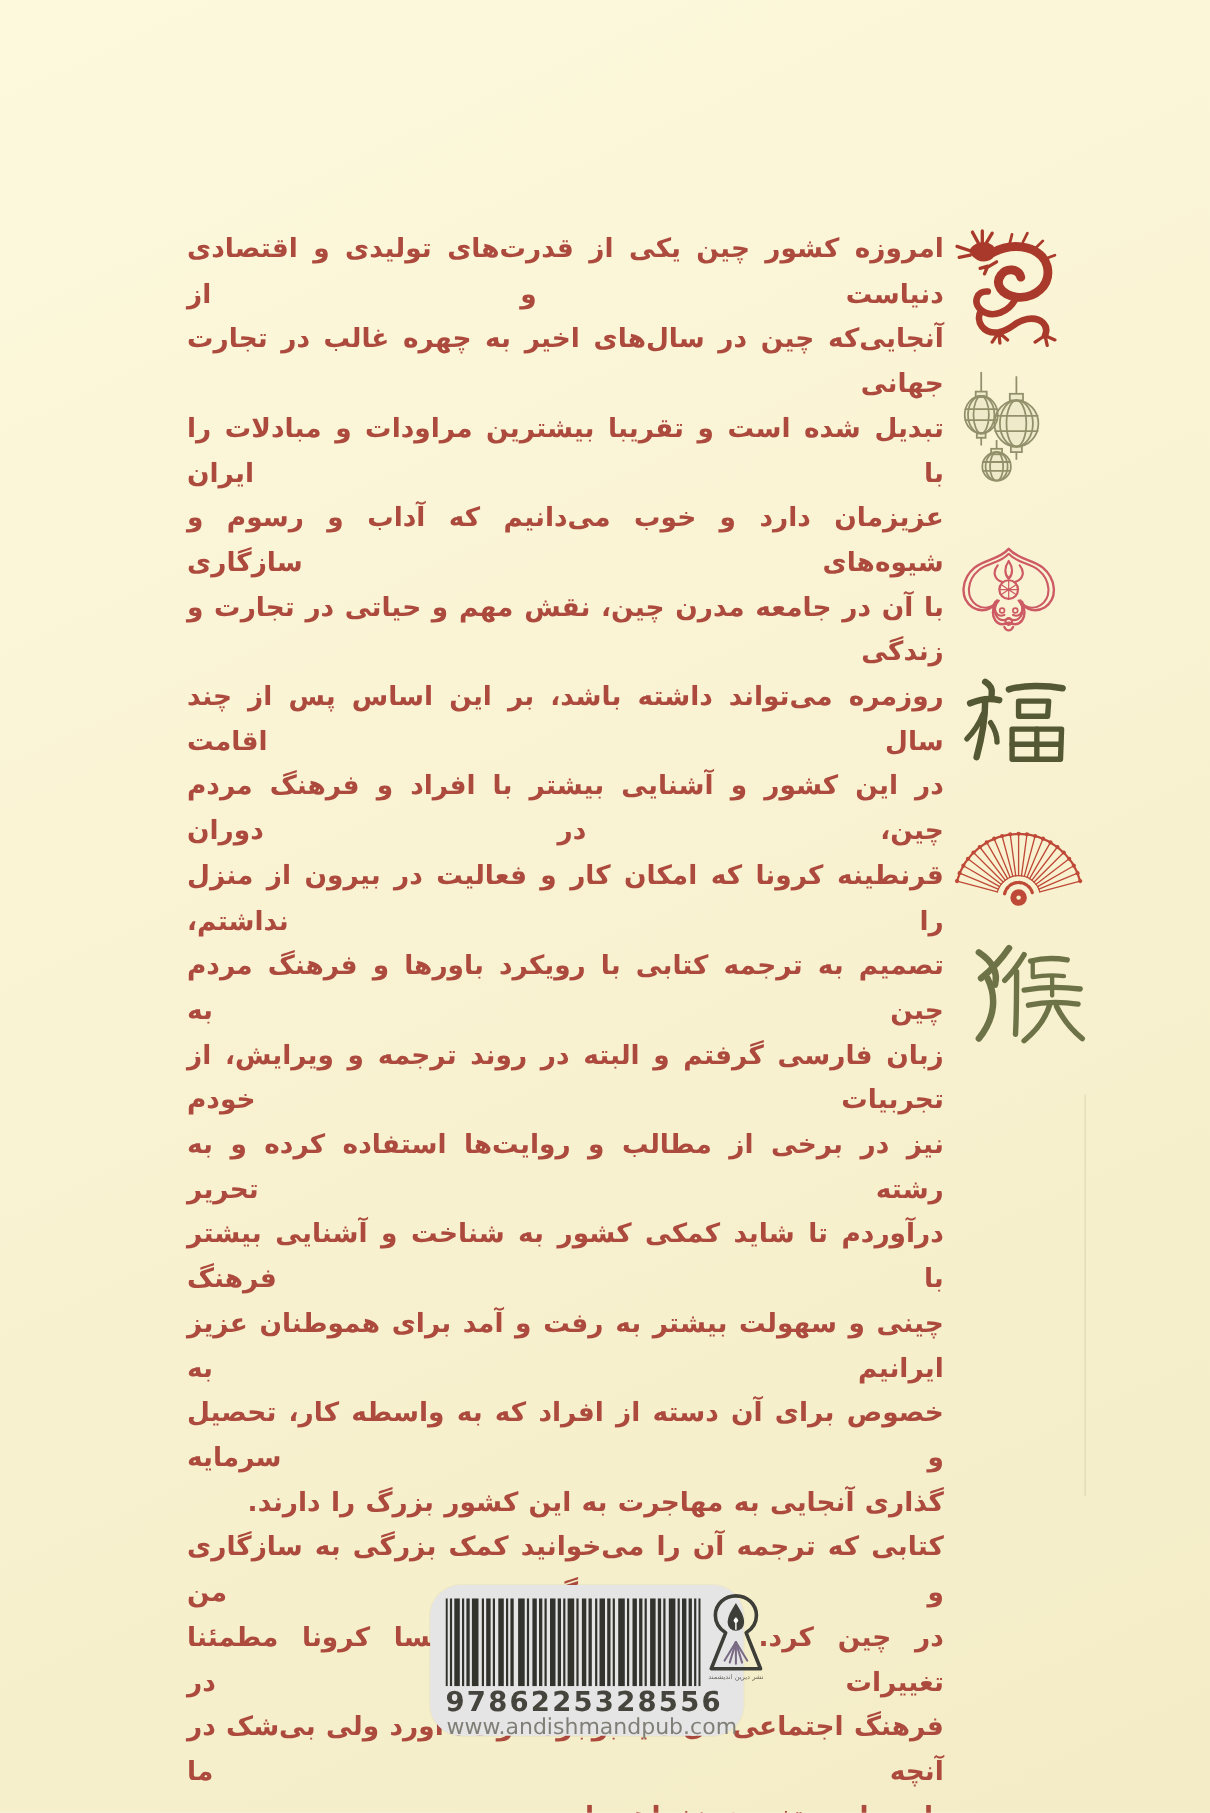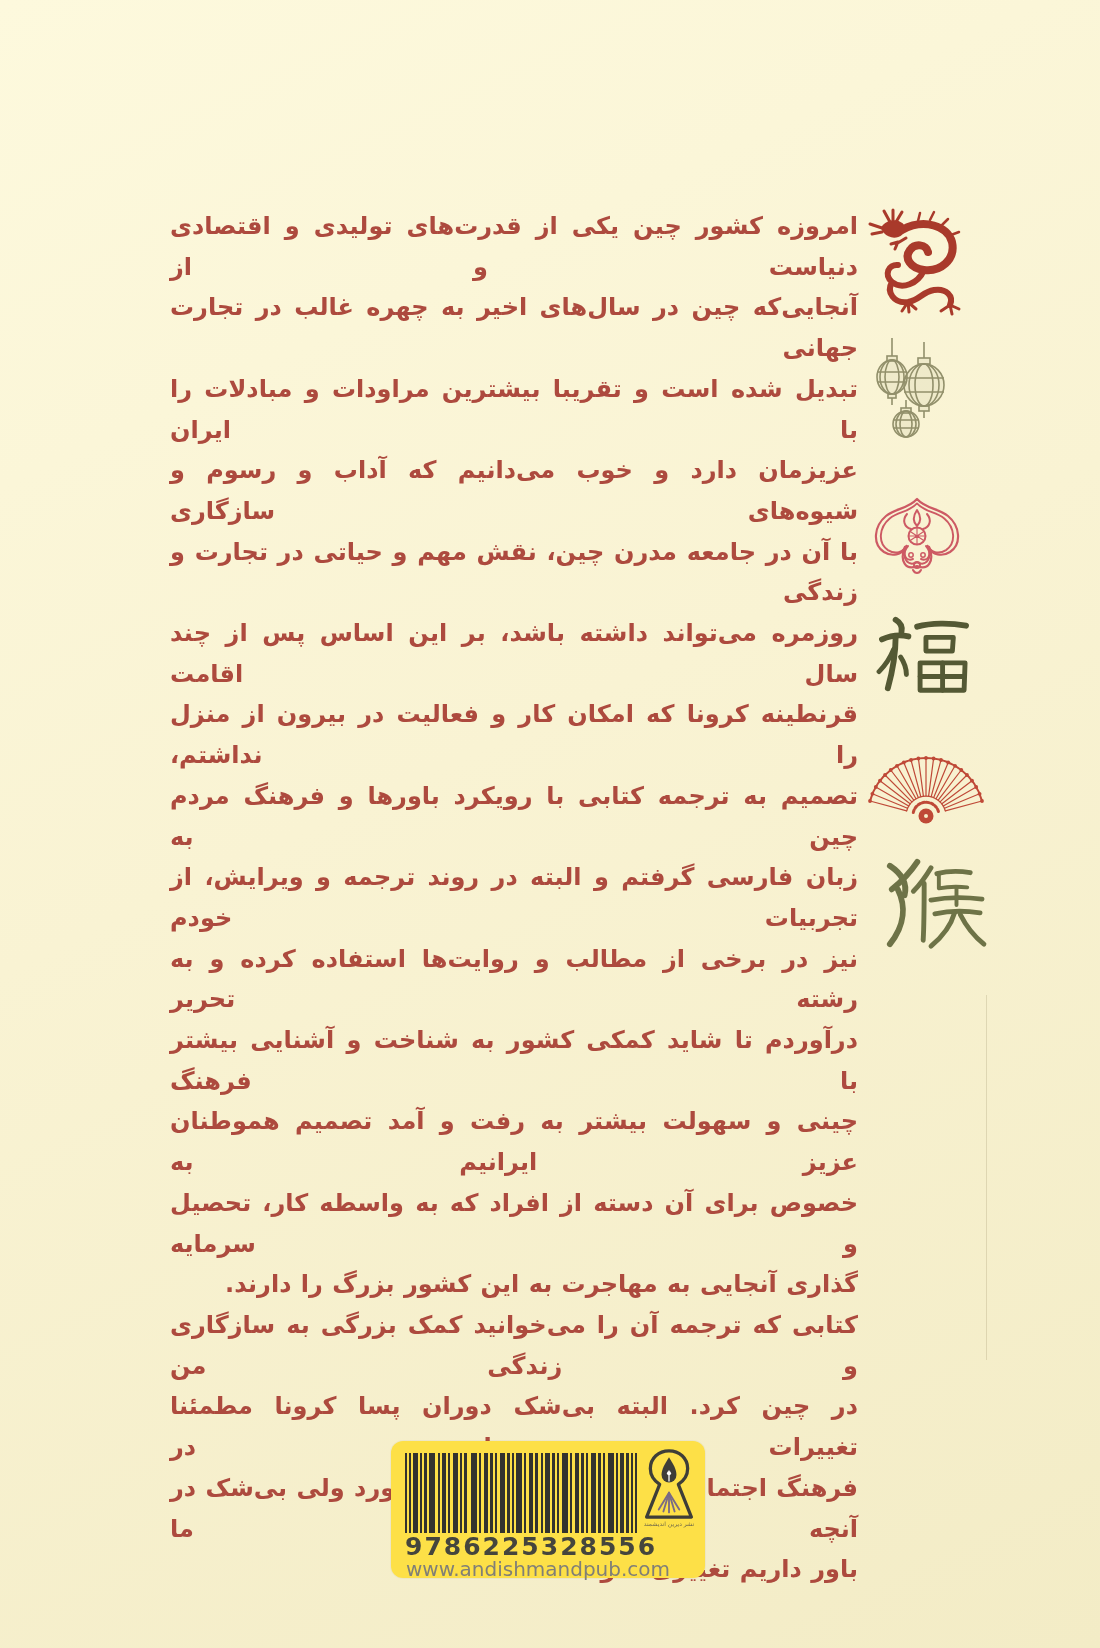--- a/index.html
+++ b/index.html
@@ -23,22 +23,22 @@
   
   .icon{position:absolute;}
   .ic-dragon {left:860px;top:208px;width:104px;height:122px;}
   .ic-lantern{left:858px;top:338px;width:94px; height:100px;}
   .ic-orn    {left:866px;top:496px;width:102px;height:82px;}
   .ic-fu     {left:876px;top:612px;width:96px; height:88px;}
   .ic-fan    {left:862px;top:742px;width:128px;height:88px;}
   .ic-monkey {left:876px;top:856px;width:112px;height:96px;}
   
   .label{
-    position:absolute;left:391px;top:1441px;width:314px;height:137px;
-    background:#fde047;border-radius:12px;
+    position:absolute;left:391px;top:1441px;width:285px;height:137px;
+    background:#e5e5e5;border-radius:28px;
     box-shadow:0 0 0 1px rgba(0,0,0,0.03);
   }
   .bars{position:absolute;left:14px;top:12px;width:232px;height:80px;}
   .logo{position:absolute;left:250px;top:7px;width:56px;height:84px;}
   .isbn{
     position:absolute;left:14px;top:91px;width:232px;text-align:center;
     font-size:25px;font-weight:600;letter-spacing:2px;color:#45453d;
     font-family:"DejaVu Sans",sans-serif;
   }
   .url{
@@ -53,26 +53,27 @@
 
   <div class="crease"></div>
 
   <div class="body-text">
       <div class="tline">امروزه کشور چین یکی از قدرت‌های تولیدی و اقتصادی دنیاست و از</div>
       <div class="tline">آنجایی‌که چین در سال‌های اخیر به چهره غالب در تجارت جهانی</div>
       <div class="tline">تبدیل شده است و تقریبا بیشترین مراودات و مبادلات را با ایران</div>
       <div class="tline">عزیزمان دارد و خوب می‌دانیم که آداب و رسوم و شیوه‌های سازگاری</div>
       <div class="tline">با آن در جامعه مدرن چین، نقش مهم و حیاتی در تجارت و زندگی</div>
       <div class="tline">روزمره می‌تواند داشته باشد، بر این اساس پس از چند سال اقامت</div>
+      <div class="tline">در این کشور و آشنایی بیشتر با افراد و فرهنگ مردم چین، در دوران</div>
       <div class="tline">قرنطینه کرونا که امکان کار و فعالیت در بیرون از منزل را نداشتم،</div>
       <div class="tline">تصمیم به ترجمه کتابی با رویکرد باورها و فرهنگ مردم چین به</div>
       <div class="tline">زبان فارسی گرفتم و البته در روند ترجمه و ویرایش، از تجربیات خودم</div>
       <div class="tline">نیز در برخی از مطالب و روایت‌ها استفاده کرده و به رشته تحریر</div>
       <div class="tline">درآوردم تا شاید کمکی کشور به شناخت و آشنایی بیشتر با فرهنگ</div>
-      <div class="tline">چینی و سهولت بیشتر به رفت و آمد تصمیم هموطنان عزیز ایرانیم به</div>
+      <div class="tline">چینی و سهولت بیشتر به رفت و آمد برای هموطنان عزیز ایرانیم به</div>
       <div class="tline">خصوص برای آن دسته از افراد که به واسطه کار، تحصیل و سرمایه</div>
       <div class="tline end">گذاری آنجایی به مهاجرت به این کشور بزرگ را دارند.</div>
       <div class="tline">کتابی که ترجمه آن را می‌خوانید کمک بزرگی به سازگاری و زندگی من</div>
       <div class="tline">در چین کرد. البته بی‌شک دوران پسا کرونا مطمئنا تغییرات زیادی در</div>
       <div class="tline">فرهنگ اجتماعی کل دنیا بوجود خواهد آورد ولی بی‌شک در آنچه ما</div>
       <div class="tline end">باور داریم تغییری نخواهد داد.</div>
     </div>
 
   <svg class="icon ic-dragon" viewBox="0 0 104 122">
     <g fill="none" stroke="#a93a2b" stroke-linecap="round" stroke-linejoin="round">

